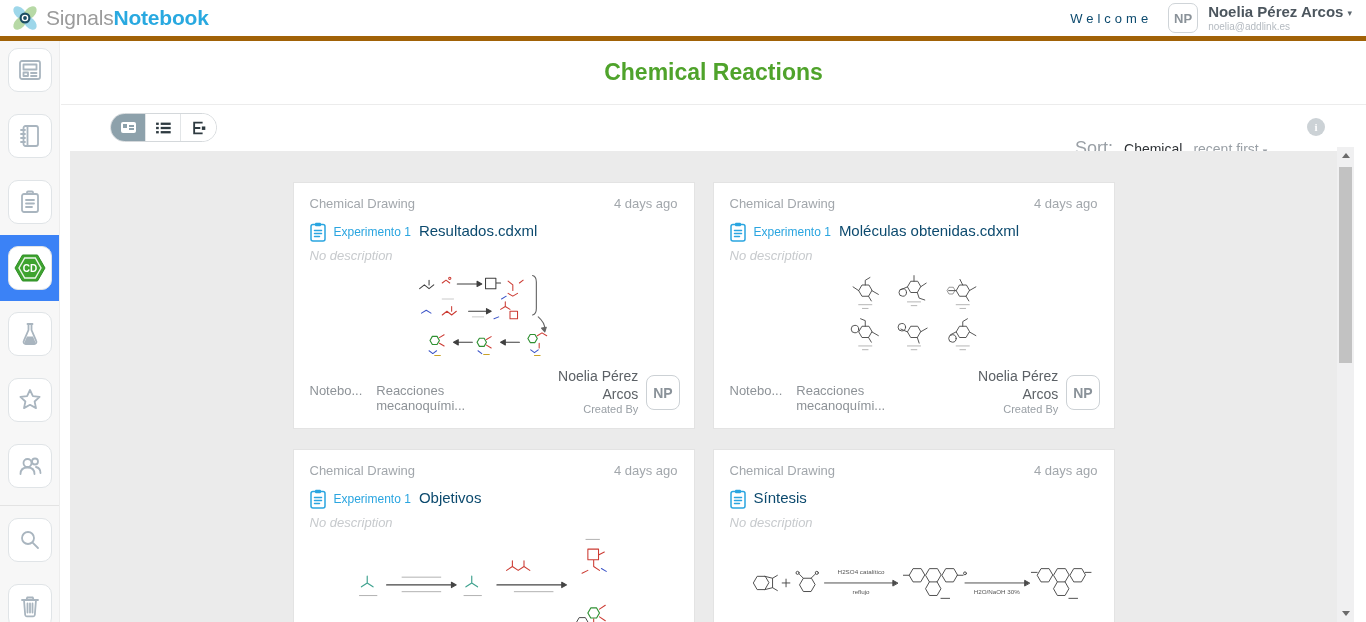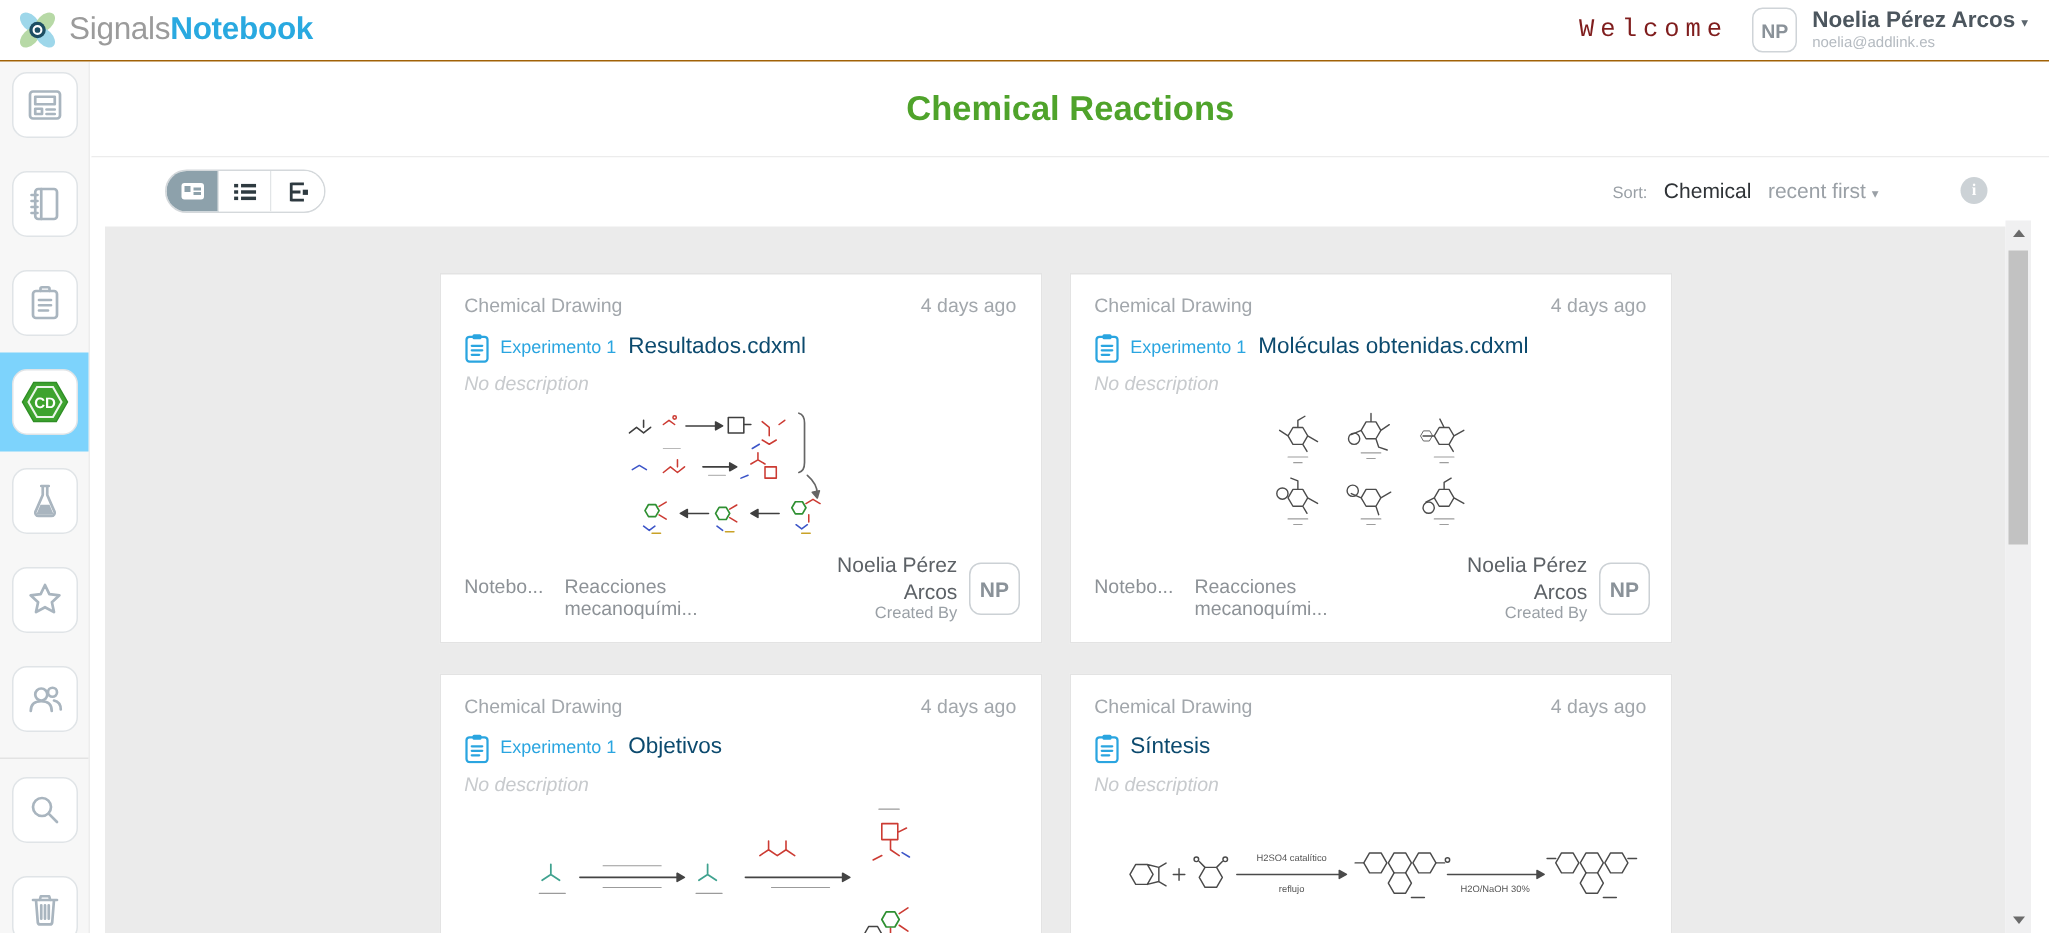--- a/index.html
+++ b/index.html
@@ -1,39 +1,39 @@
 <!DOCTYPE html>
 <html><head>
 <meta charset="utf-8">
 <style>
   * { margin:0; padding:0; box-sizing:border-box; }
   html,body { width:1366px; height:622px; background:#fff; }
   body { font-family:"Liberation Sans", sans-serif; color:#444; }
   .app { position:relative; width:1366px; height:622px; overflow:hidden; background:#fff; }
 
   
-  .header { position:absolute; top:0; left:0; right:0; height:41px; background:#fff; border-bottom:1px solid #a16207; display:flex; align-items:center; justify-content:space-between; padding:0 14px 0 10px; z-index:5; }
+  .header { position:absolute; top:0; left:0; right:0; height:41px; background:#fff; border-bottom:5px solid #a16207; display:flex; align-items:center; justify-content:space-between; padding:0 14px 0 10px; z-index:5; }
   .brand { display:flex; align-items:center; gap:6px; cursor:pointer; }
   .brand-text { font-size:21px; letter-spacing:-0.2px; }
   .brand-gray { color:#9b9b9b; font-weight:400; }
   .brand-blue { color:#29a9e0; font-weight:700; }
   .user-area { display:flex; align-items:center; gap:10px; }
-  .welcome { color:#7f1d1d; font-size:17px; letter-spacing:4px; margin-right:6px;font-family:Liberation Mono, monospace; }
+  .welcome { color:#0c4a6e; font-size:13px; letter-spacing:4px; margin-right:6px; }
   .avatar-box { width:30px; height:30px; border:1px solid #cfd4d8; border-radius:7px; background:#fff; color:#8a9299; font-weight:700; font-size:13px; display:flex; align-items:center; justify-content:center; }
   .user-meta { line-height:1.15; }
   .user-name-row { display:flex; align-items:center; gap:4px; }
   .user-name { color:#4c565e; font-weight:700; font-size:15px; }
   .user-caret { color:#5c666e; font-size:9px; margin-top:3px; }
   .user-email { color:#b4bac0; font-size:10px; margin-top:1px; }
 
   
   .sidebar { position:absolute; top:41px; left:0; width:60px; bottom:0; background:#f7f7f7; border-right:1px solid #ededed; z-index:4; }
   .side-row { display:flex; justify-content:center; padding:11px 0; height:66px; }
   .side-row.first { padding-top:7px; height:62px; }
-  .side-row.active { background:#7dd3fc; }
+  .side-row.active { background:#3b82f6; }
   .side-btn { width:44px; height:44px; background:#fff; border:1px solid #e0e4e7; border-radius:10px; display:flex; align-items:center; justify-content:center; cursor:pointer; }
   .side-divider { height:1px; background:#e3e3e3; margin:6px 0 0 0; }
   .side-row.after-div { padding-top:12px; height:67px; }
   .icon-stroke { stroke:#a9b5bf; stroke-width:1.8; fill:none; stroke-linecap:round; stroke-linejoin:round; }
 
   
   .main { position:absolute; top:41px; left:61px; right:0; bottom:0; background:#fff; }
   .title-band { height:64px; border-bottom:1px solid #ececec; display:flex; align-items:center; justify-content:center; }
   .page-title { color:#4fa32b; font-size:23px; font-weight:700; }
 
@@ -45,21 +45,21 @@
   .mini-card { width:15px; height:11px; background:#fff; border-radius:2px; position:relative; }
   .mini-card::before { content:""; position:absolute; left:2px; top:2px; width:4px; height:4px; background:#8da1ab; }
   .mini-card::after { content:""; position:absolute; left:8px; top:3px; width:5px; height:1.5px; background:#8da1ab; box-shadow:0 3px 0 #8da1ab; }
 
   .filter-wrap { position:absolute; left:177px; top:9px; width:803px; height:27px; }
   .filter-input { width:100%; height:27px; border:1px solid #d8dbde; border-radius:14px; padding:0 32px 0 15px; font-size:13px; color:#555; outline:none; font-family:"Liberation Sans",sans-serif; }
   .filter-input::placeholder { color:#9aa0a6; }
   .filter-clear { position:absolute; right:11px; top:6px; color:#9aa0a6; font-size:12px; cursor:pointer; line-height:14px; }
 
   .sort-group { position:absolute; left:1014px; top:14px; display:flex; align-items:baseline; gap:11px; font-size:13px; }
-  .sort-label { color:#9aa0a6; font-size:11px; }
+  .sort-label { color:#9aa0a6; font-size:18px;margin-top:19px; }
   .sort-field { color:#2f3337; font-size:14px; cursor:pointer; }
   .sort-order { color:#9aa0a6; font-size:14px; cursor:pointer; background:none; border:none; font-family:"Liberation Sans",sans-serif; }
   .sort-caret { font-size:9px; }
   .info-icon { position:absolute; left:1246px; top:13px; width:18px; height:18px; border-radius:50%; background:#ccd2d6; color:#fff; font-weight:700; font-size:11px; display:flex; align-items:center; justify-content:center; cursor:pointer; font-family:"Liberation Serif",serif; }
 
   
   .content { position:absolute; top:110px; left:9px; right:29px; bottom:0; background:#ebebeb; overflow:hidden; }
   .cards-grid { display:grid; grid-template-columns:402px 402px; column-gap:18px; row-gap:20px; justify-content:center; padding-top:31px; }
   .card { position:relative; width:402px; height:247px; background:#fff; border:1px solid #e3e3e3; padding:13px 16px; cursor:pointer; }
   .card-top { display:flex; justify-content:space-between; color:#a2a7ac; font-size:13px; }

